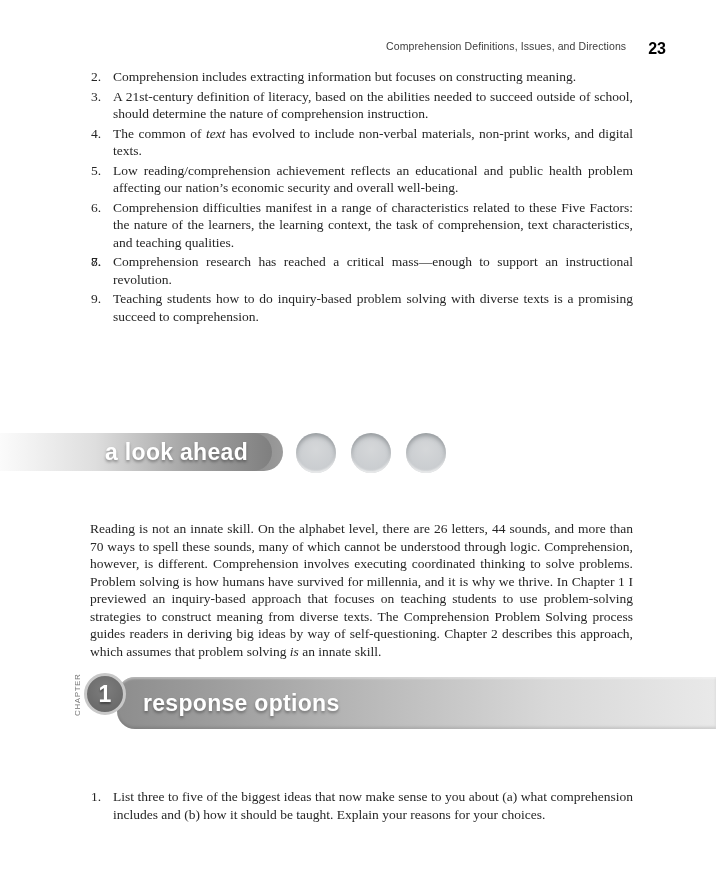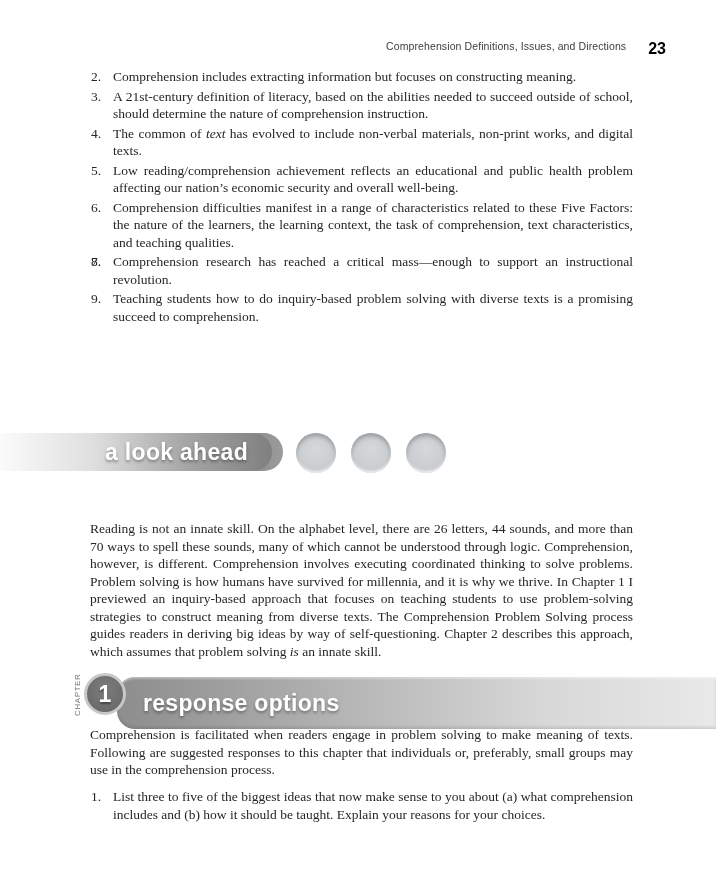--- a/index.html
+++ b/index.html
@@ -138,21 +138,20 @@
   <div class="banner-resp">
     <div class="bar">
       <span class="banner-label">response options</span>
     </div>
     <span class="chapter-word">CHAPTER</span>
     <div class="chapter-circle">
       <span>1</span>
     </div>
   </div>
 
-  <p class="para2 bodytext">Comprehension is facilitated when readers engage in problem solving to make meaning of texts. Following are suggested responses to this chapter that individuals or, preferably, small groups may use in the comprehension process.</p>
 
   <div class="list2 bodytext">
     <div class="li" style="position:relative; padding-left:23px;">
       <span class="num" style="position:absolute; left:1px; top:0;">1.</span>
       <span>List three to five of the biggest ideas that now make sense to you about (a) what comprehension includes and (b) how it should be taught. Explain your reasons for your choices.</span>
     </div>
   </div>
 
 </div>
 

